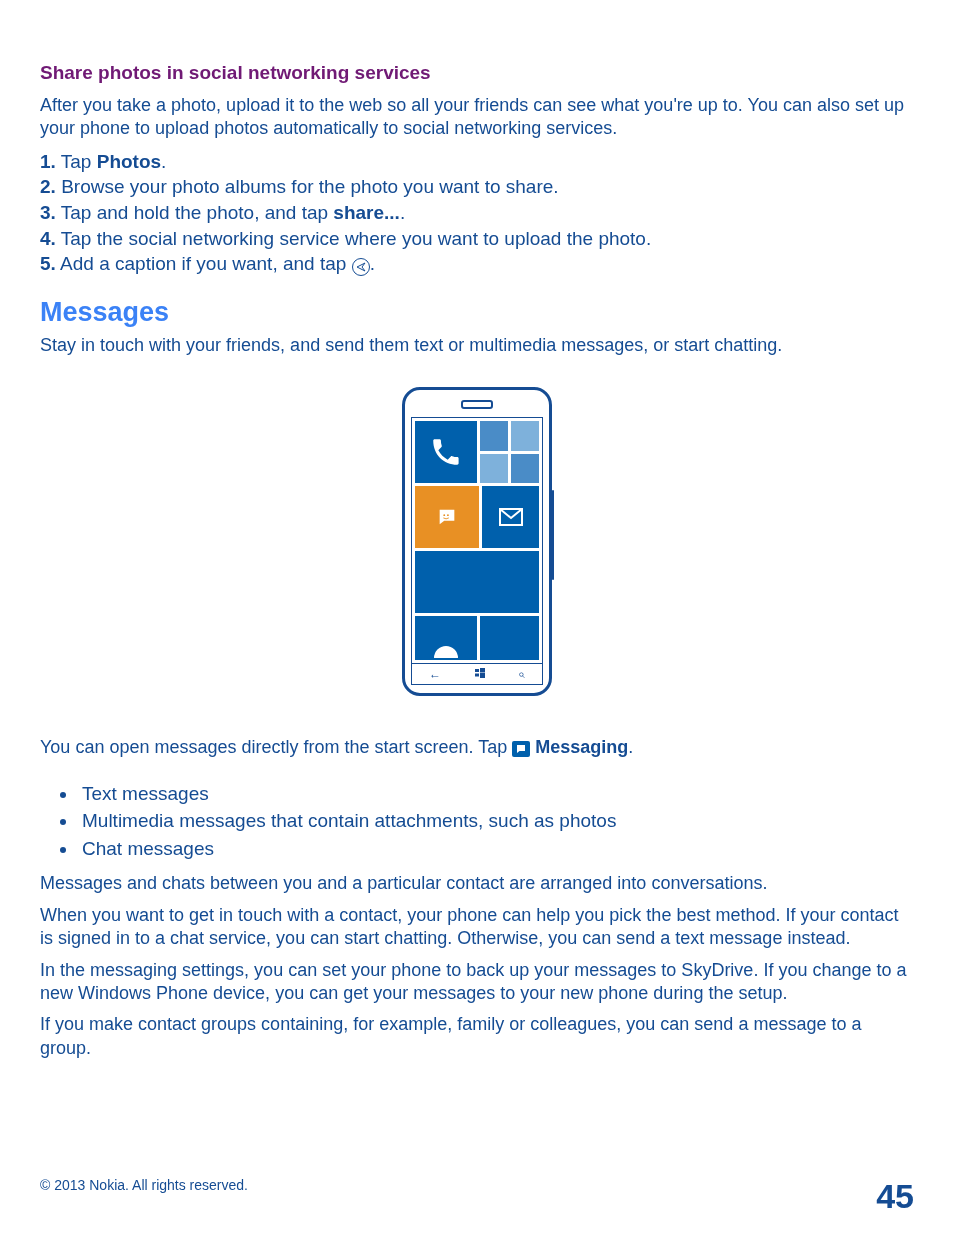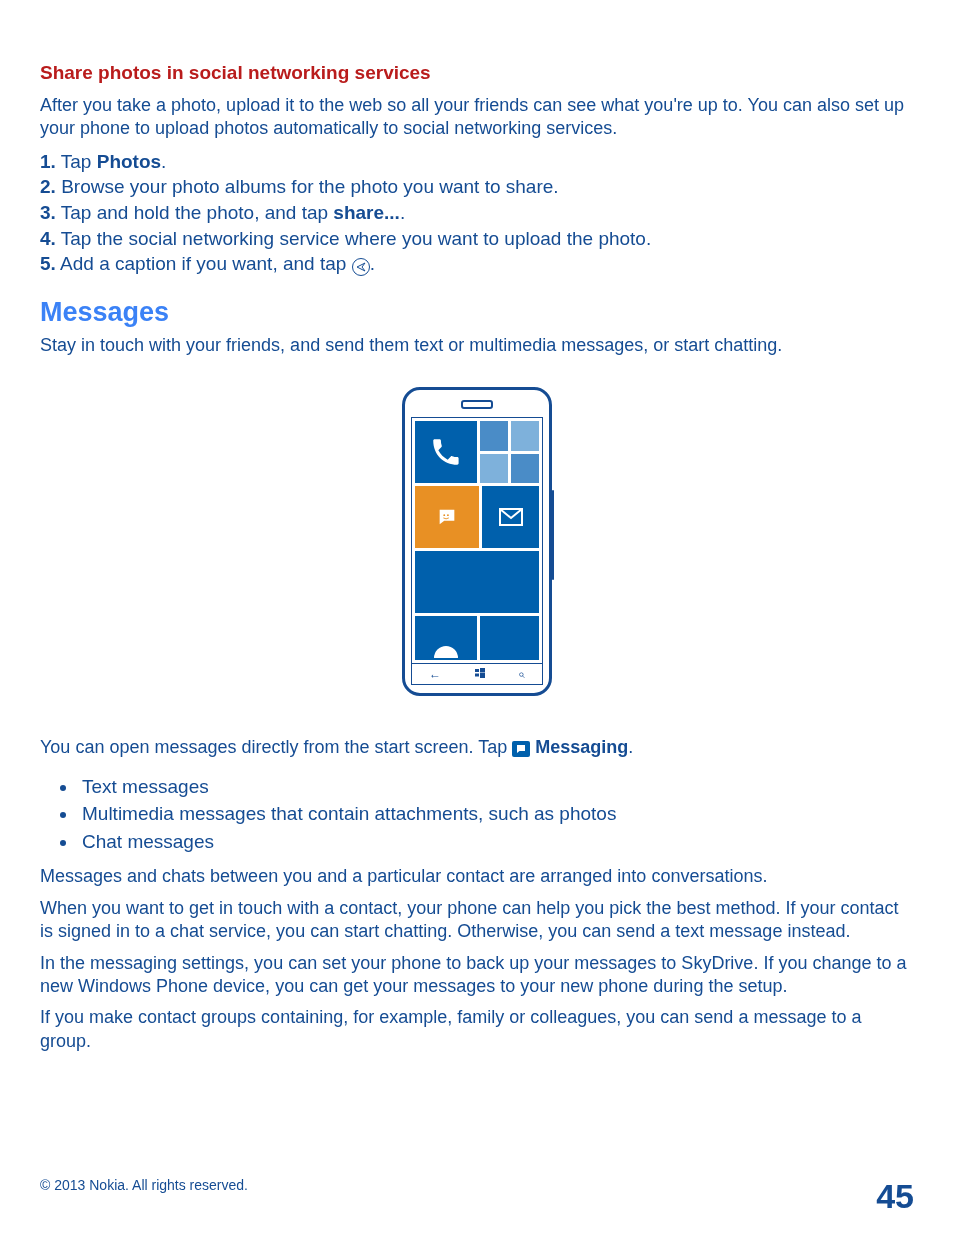--- a/index.html
+++ b/index.html
@@ -15,21 +15,21 @@
   }
   .page {
     padding: 62px 40px 0 40px;
     box-sizing: border-box;
     height: 100%;
     position: relative;
   }
   .heading-sub {
     font-weight: bold;
     font-size: 19px;
-    color: #b91c1c;
+    color: #701a75;
     margin-bottom: 10px;
   }
   .p {
     font-size: 18px;
     line-height: 1.3;
     margin-bottom: 8px;
   }
   .ol {
     font-size: 19px;
     line-height: 1.35;
@@ -133,21 +133,21 @@
     border: 1.5px solid #154c93;
     border-radius: 50%;
     width: 16px;
     height: 16px;
     font-size: 10px;
   }
   ul.bullets {
     font-size: 19px;
     line-height: 1.45;
     padding-left: 38px;
-    margin: 13px 0 10px 0;
+    margin: 20px 0 10px 0;
   }
   ul.bullets li { padding-left: 4px; }
   .footer {
     position: absolute;
     bottom: 42px;
     left: 40px;
     right: 40px;
     display: flex;
     justify-content: space-between;
     align-items: flex-start;

